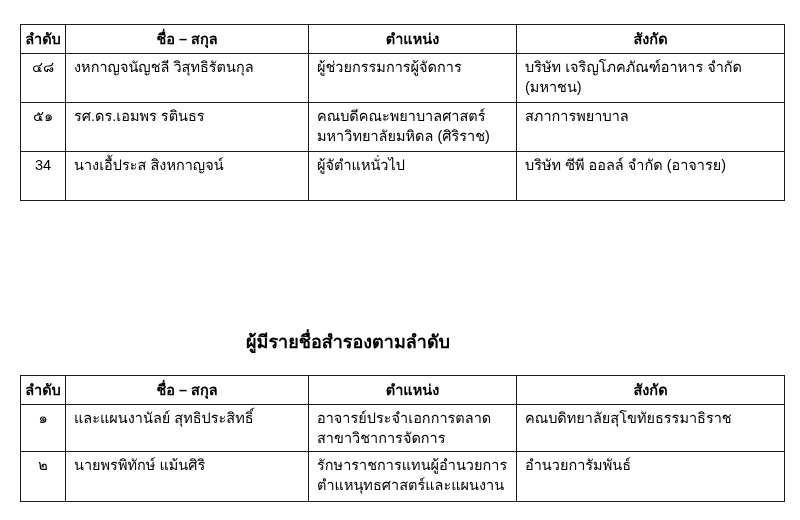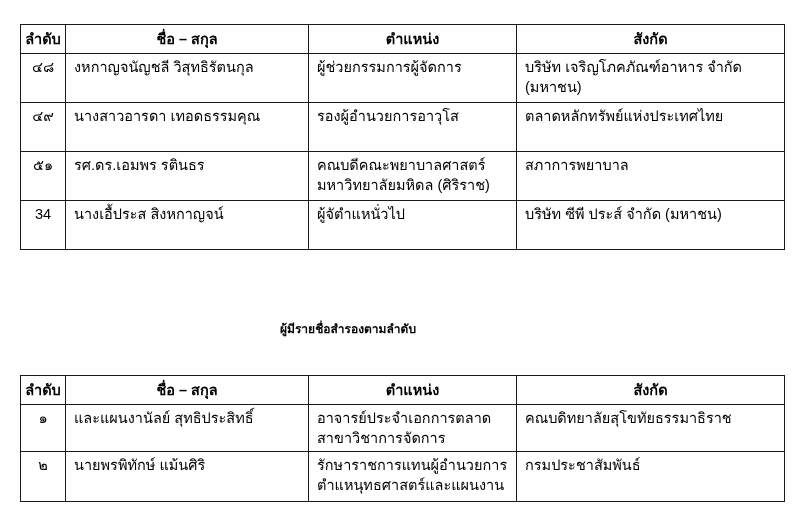--- a/index.html
+++ b/index.html
@@ -38,25 +38,25 @@
     vertical-align: middle;
     padding: 3px 2px;
     height: 22px;
   }
   .c-no { text-align: center; padding-left: 2px; padding-right: 2px; }
   #table-main tbody tr { height: 49px; }
   #table-reserve tbody tr.r1 { height: 44px; }
   #table-reserve tbody tr.r2 { height: 50px; }
   .section-heading {
     position: absolute;
-    top: 319px;
+    top: 332px;
     left: 0;
     width: 696px;
     text-align: center;
-    font-size: 12px;
+    font-size: 18px;
     font-weight: bold;
     line-height: 20px;
   }
 </style>
 </head>
 <body>
 
 <div class="page">
 
   <table class="doc-table" id="table-main">
@@ -75,37 +75,31 @@
       </tr>
     </thead>
     <tbody>
       <tr>
         <td class="c-no">๔๘</td>
         <td>งหกาญจนัญชลี วิสุทธิรัตนกุล</td>
         <td>ผู้ช่วยกรรมการผู้จัดการ</td>
         <td>บริษัท เจริญโภคภัณฑ์อาหาร จำกัด (มหาชน)</td>
       </tr>
       <tr>
-        <td class="c-no">๔๙</td>
-        <td>นางสาวอารดา เทอดธรรมคุณ</td>
-        <td>รองผู้อำนวยการอาวุโส</td>
-        <td>ตลาดหลักทรัพย์แห่งประเทศไทย</td>
-      </tr>
-      <tr>
         <td class="c-no">๕๑</td>
         <td>รศ.ดร.เอมพร รตินธร</td>
         <td>คณบดีคณะพยาบาลศาสตร์
 มหาวิทยาลัยมหิดล (ศิริราช)</td>
         <td>สภาการพยาบาล</td>
       </tr>
       <tr>
         <td class="c-no">34</td>
         <td>นางเอื้ประส สิงหกาญจน์</td>
         <td>ผู้จัตำแหนั่วไป</td>
-        <td>บริษัท ซีพี ประส์ จำกัด (มหาชน)</td>
+        <td>บริษัท ซีพี ออลล์ จำกัด (อาจารย)</td>
       </tr>
     </tbody>
   </table>
 
   <div class="section-heading">ผู้มีรายชื่อสำรองตามลำดับ</div>
 
   <table class="doc-table" id="table-reserve">
     <colgroup>
       <col style="width:45px">
         <col style="width:243px">
@@ -126,18 +120,18 @@
         <td>และแผนงานัลย์ สุทธิประสิทธิ์</td>
         <td>อาจารย์ประจำเอกการตลาด
 สาขาวิชาการจัดการ</td>
         <td>คณบดิทยาลัยสุโขทัยธรรมาธิราช</td>
       </tr>
       <tr class="r2">
         <td class="c-no">๒</td>
         <td>นายพรพิทักษ์ แม้นศิริ</td>
         <td>รักษาราชการแทนผู้อำนวยการ
 ตำแหนุทธศาสตร์และแผนงาน</td>
-        <td>กรมประชาสัมพันธ์</td>
+        <td>อำนวยการัมพันธ์</td>
       </tr>
     </tbody>
   </table>
 
 </div>
 
 </body></html>

